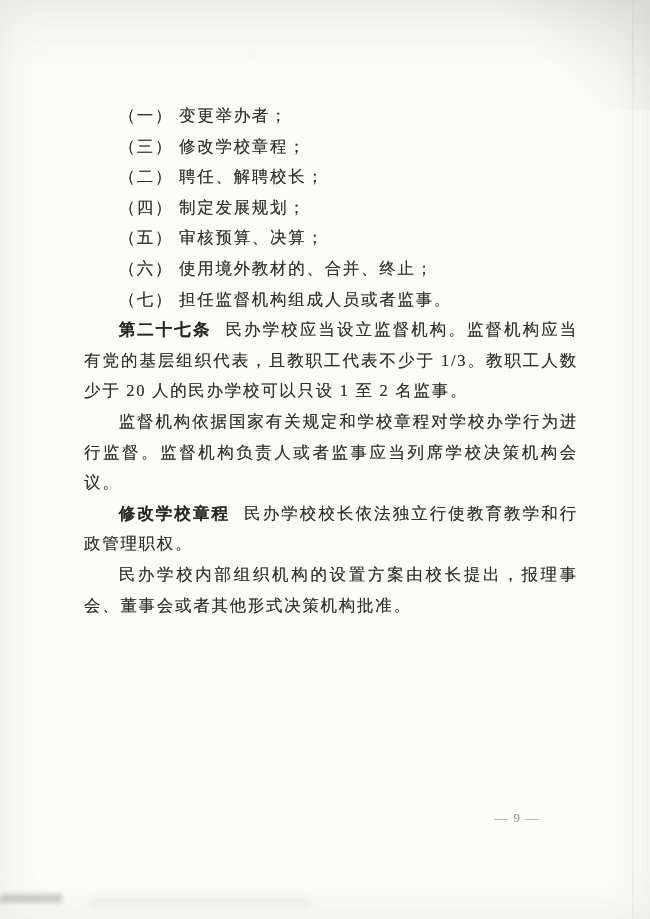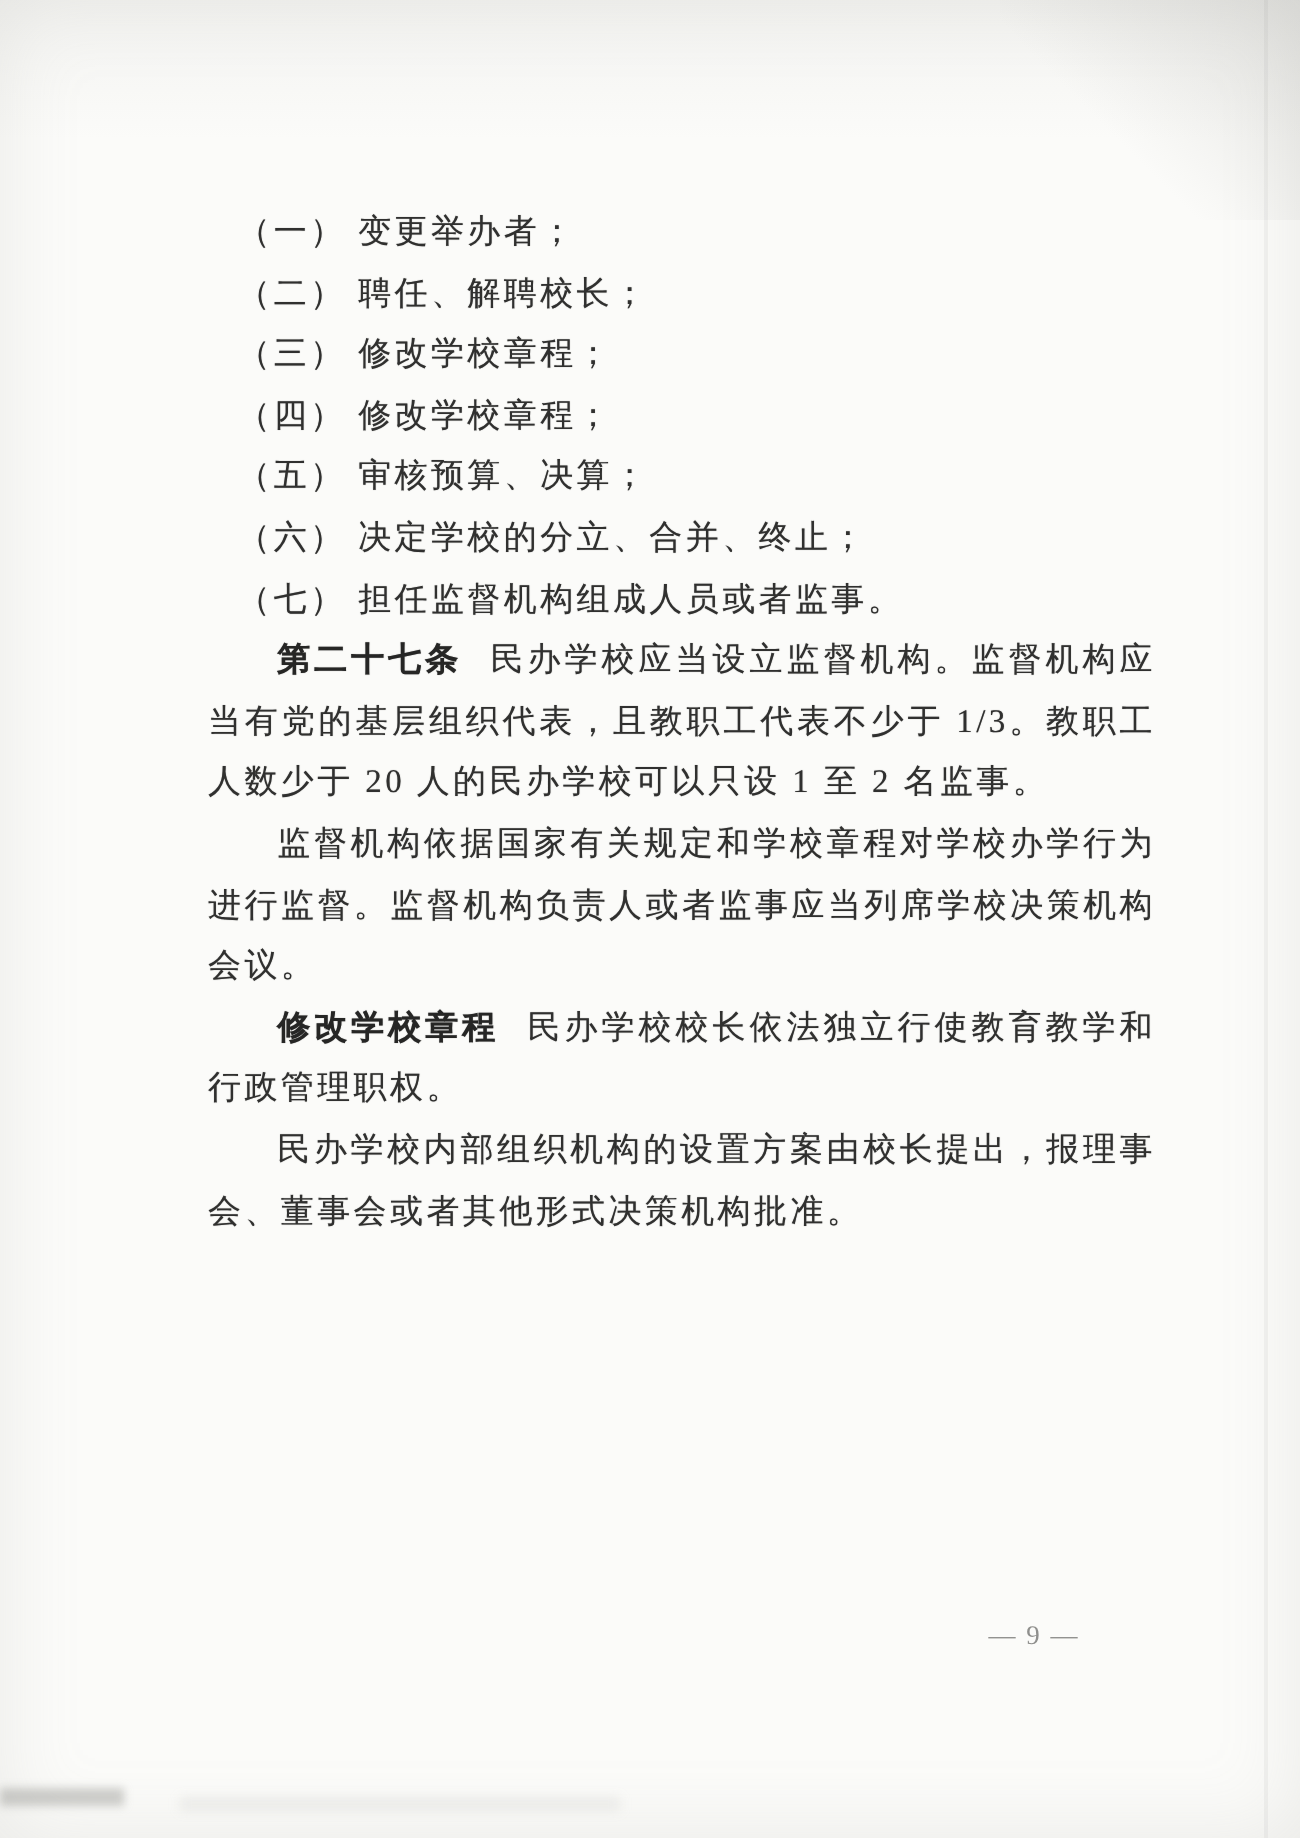--- a/index.html
+++ b/index.html
@@ -61,21 +61,20 @@
     text-shadow: 0 0 0.5px rgba(40,40,40,0.55);
   }
   .list-item {
     text-indent: 2.1em;
     text-align: left;
     white-space: nowrap;
   }
   .para {
     text-indent: 2.1em;
     text-align: justify;
-    margin-left: 20px;
   }
   .article-label {
     font-weight: 700;
     margin-right: 0.85em;
     color: #262625;
   }
   .article-label:empty { margin-right: 0; display: none; }
   .page-number {
     position: absolute;
     left: 482px; top: 810px;
@@ -94,25 +93,25 @@
 
   <div class="top-haze"></div>
   <div class="corner-shadow-tr"></div>
   <div class="edge-line-right"></div>
   <div class="smudge-bl"></div>
   <div class="smudge-b2"></div>
 
   <div class="text-block">
 
     <div class="list-item">（一） 变更举办者；</div>
+    <div class="list-item">（三） 修改学校章程；</div>
     <div class="list-item">（二） 聘任、解聘校长；</div>
-    <div class="list-item">（三） 修改学校章程；</div>
-    <div class="list-item">（四） 修改学校章程；</div>
+    <div class="list-item">（四） 制定发展规划；</div>
     <div class="list-item">（五） 审核预算、决算；</div>
-    <div class="list-item">（六） 决定学校的分立、合并、终止；</div>
+    <div class="list-item">（六） 使用境外教材的、合并、终止；</div>
     <div class="list-item">（七） 担任监督机构组成人员或者监事。</div>
 
     <p class="para"><span class="article-label">第二十七条</span><span>民办学校应当设立监督机构。监督机构应当有党的基层组织代表，且教职工代表不少于 1/3。教职工人数少于 20 人的民办学校可以只设 1 至 2 名监事。</span></p>
 
     <p class="para"><span>监督机构依据国家有关规定和学校章程对学校办学行为进行监督。监督机构负责人或者监事应当列席学校决策机构会议。</span></p>
 
 
     <p class="para"><span class="article-label">修改学校章程</span><span>民办学校校长依法独立行使教育教学和行政管理职权。</span></p>
 
     <p class="para"><span>民办学校内部组织机构的设置方案由校长提出，报理事会、董事会或者其他形式决策机构批准。</span></p>

